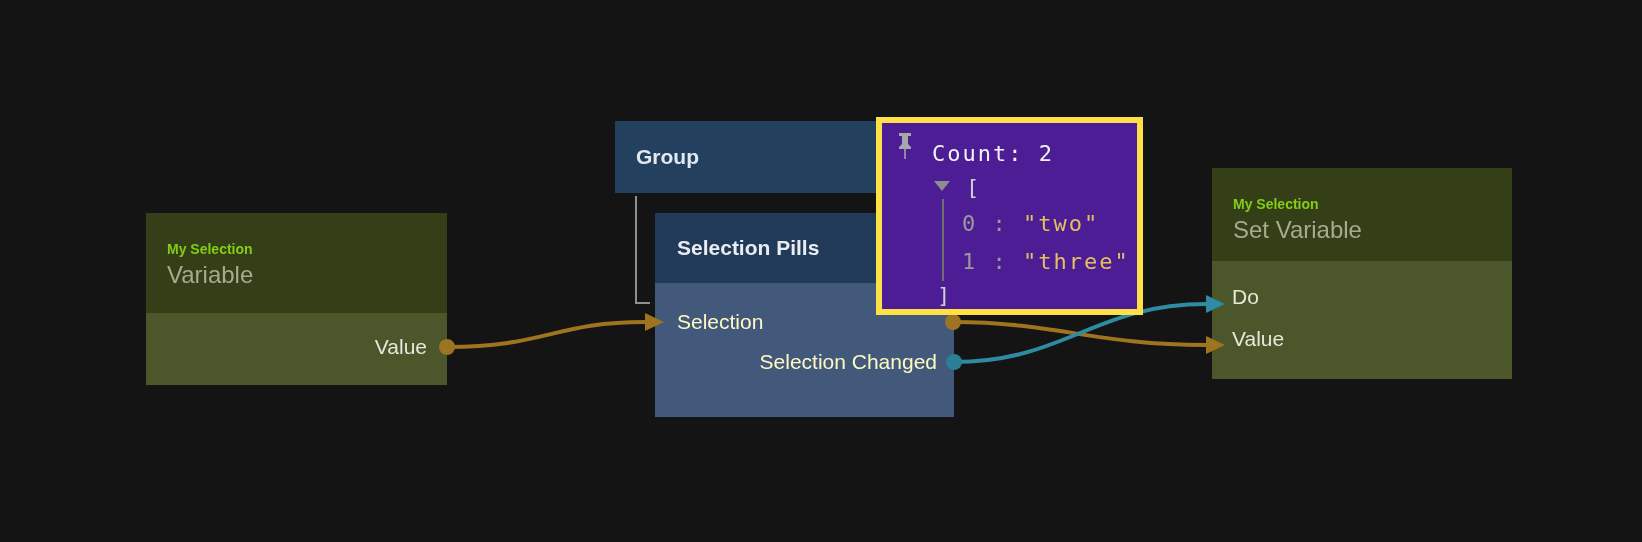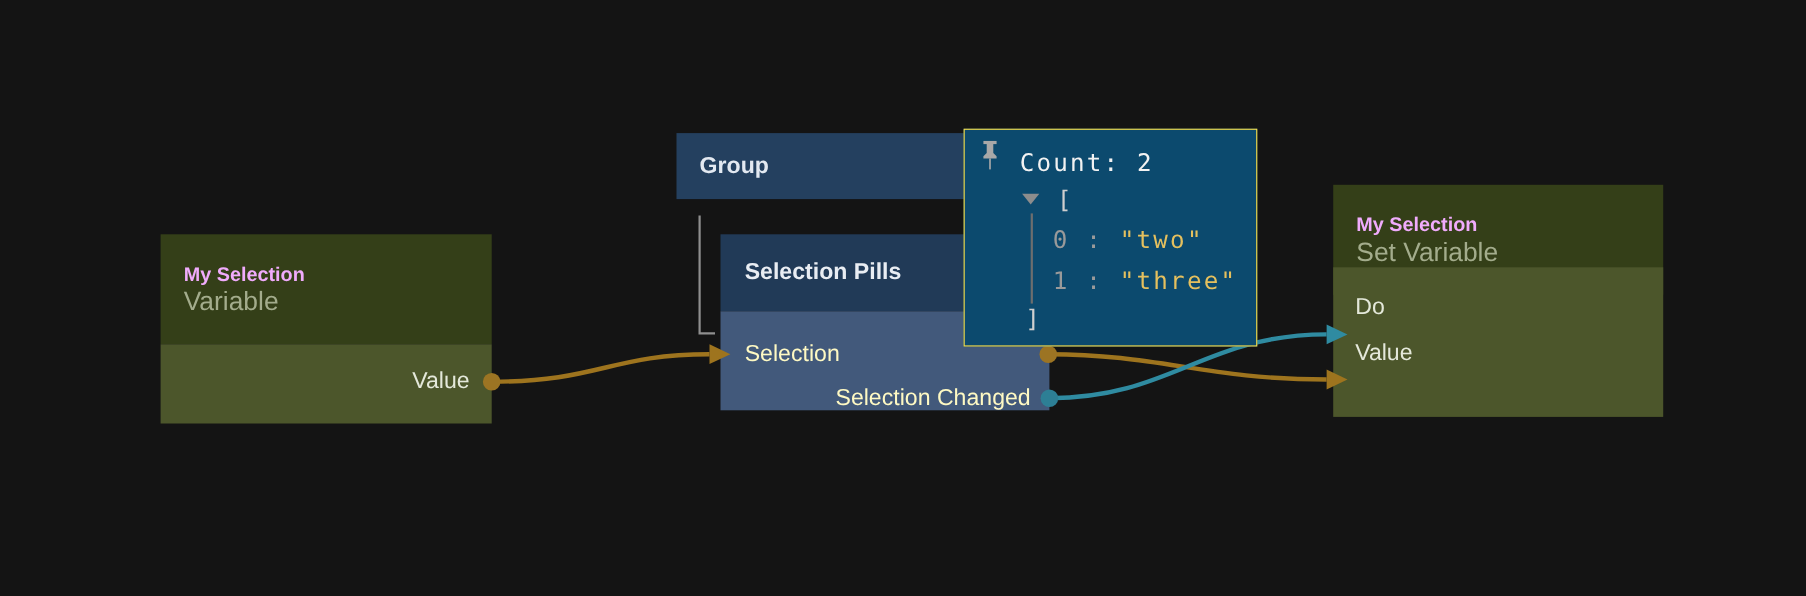--- a/index.html
+++ b/index.html
@@ -4,82 +4,82 @@
 <style>
   html,body{margin:0;padding:0;background:#141414;}
   .canvas{
     position:relative;width:1642px;height:542px;background:#141414;
     font-family:"Liberation Sans",sans-serif;overflow:hidden;
   }
   .node{position:absolute;}
   
   .olive-header{background:#343f18;position:absolute;left:0;top:0;right:0;height:100px;padding:23px 0 0 21px;box-sizing:border-box;}
   .olive-body{background:#4c562b;position:absolute;left:0;right:0;bottom:0;}
-  .node-title{font-size:18px;font-weight:700;color:#f0abfc;line-height:26px;}
+  .node-title{font-size:14px;font-weight:700;color:#84cc16;line-height:26px;}
   .node-subtitle{font-size:24px;color:#a3ac8c;line-height:25px;}
   
   .group-node{background:#24405f;display:flex;align-items:center;}
   .group-label{font-size:21px;font-weight:700;color:#e3e9f1;padding-left:21px;}
   .pills-header{background:#213a57;position:absolute;left:0;top:0;right:0;height:70px;display:flex;align-items:center;}
   .pills-title{font-size:21px;font-weight:700;color:#e9edf3;padding-left:22px;}
   .pills-body{background:#42597b;position:absolute;left:0;right:0;top:70px;bottom:0;}
   .port-label{position:absolute;font-size:21px;line-height:22px;height:22px;}
   .olive-port{color:#e4e8da;}
   .blue-port{color:#fef9c3;}
   
   .wires{position:absolute;left:0;top:0;z-index:5;pointer-events:none;}
   .wires *{pointer-events:auto;}
   
   .inspector{
     position:absolute;left:876px;top:117px;width:267px;height:198px;z-index:10;
-    background:#0c4a6e;border:1px solid #fde047;box-sizing:border-box;
+    background:#4c1d95;border:6px solid #fde047;box-sizing:border-box;
     font-family:"DejaVu Sans Mono",monospace;letter-spacing:2px;font-size:22px;color:#f2f2f2;
   }
   .inspector .abs{position:absolute;}
   .insp-gray{color:#9a9a9a;}
   .insp-bracket{color:#cfcfcf;}
   .insp-string{color:#e5c05e;}
   .guide-line{position:absolute;left:60px;top:76px;width:2px;height:82px;background:#6e6e6e;}
   .z2{z-index:2}.z3{z-index:3}
 </style>
 </head>
 <body>
 
 <div class="canvas">
 
-  <div class="node group-node z2" style="left:615px;top:121px;width:262px;height:60px;">
+  <div class="node group-node z2" style="left:615px;top:121px;width:262px;height:72px;">
     <div class="group-label">Group</div>
   </div>
 
   <div class="node z3" style="left:146px;top:213px;width:301px;height:172px;">
     <div class="olive-header">
       <div class="node-title">My Selection</div>
       <div class="node-subtitle">Variable</div>
     </div>
     <div class="olive-body" style="height:72px;">
       <div class="port-label olive-port" style="right:20px;top:23px;">Value</div>
     </div>
   </div>
 
-  <div class="node z3" style="left:655px;top:213px;width:299px;height:160px;">
+  <div class="node z3" style="left:655px;top:213px;width:299px;height:204px;">
     <div class="pills-header">
       <div class="pills-title">Selection Pills</div>
     </div>
     <div class="pills-body">
       <div class="port-label blue-port" style="left:22px;top:28px;">Selection</div>
       <div class="port-label blue-port" style="right:17px;top:68px;">Selection Changed</div>
     </div>
   </div>
 
   <div class="node z3" style="left:1212px;top:168px;width:300px;height:211px;">
     <div class="olive-header">
       <div class="node-title">My Selection</div>
       <div class="node-subtitle">Set Variable</div>
     </div>
-    <div class="olive-body" style="height:136px;">
+    <div class="olive-body" style="height:118px;">
       <div class="port-label olive-port" style="left:20px;top:25px;">Do</div>
       <div class="port-label olive-port" style="left:20px;top:67px;">Value</div>
     </div>
   </div>
 
   <svg class="wires" width="1642" height="542" viewBox="0 0 1642 542">
 
     <polyline points="636,196 636,303 650,303" fill="none" stroke="#8f8f8f" stroke-width="2"></polyline>
 
     <path d="M447,347 C545,347 555,322 645,322" fill="none" stroke="#9e741e" stroke-width="4"></path>

